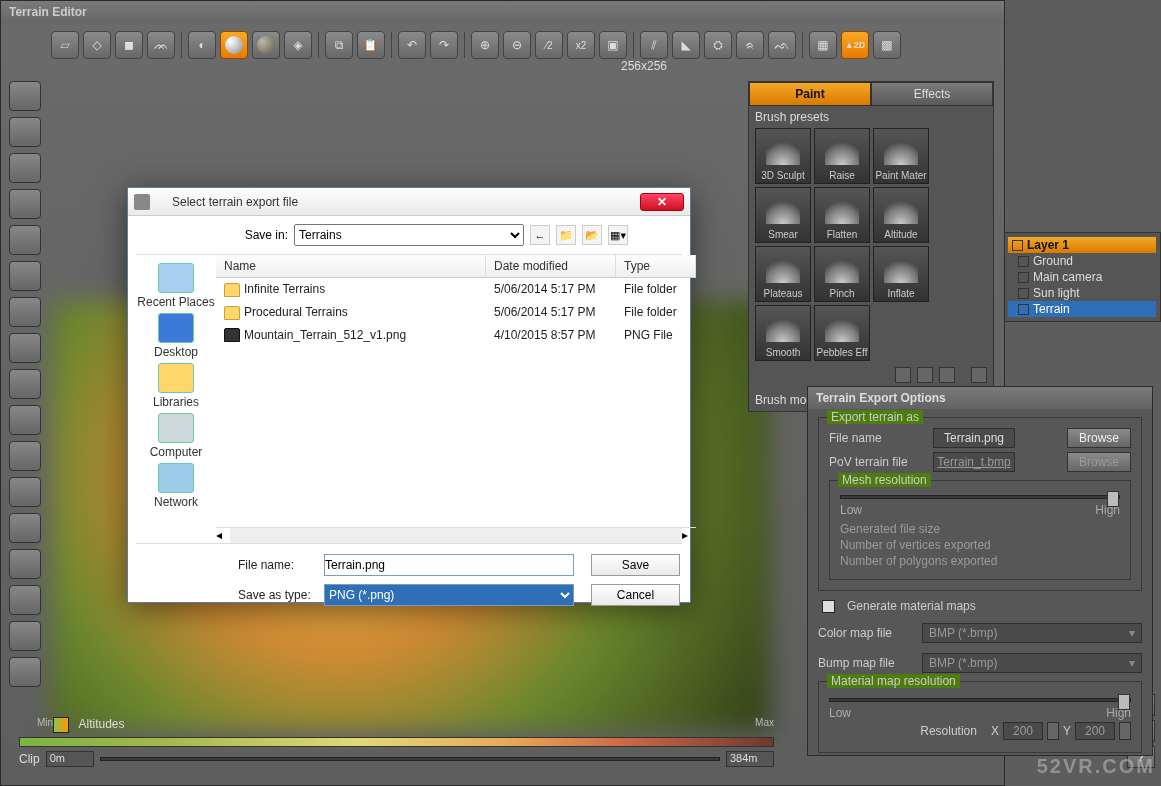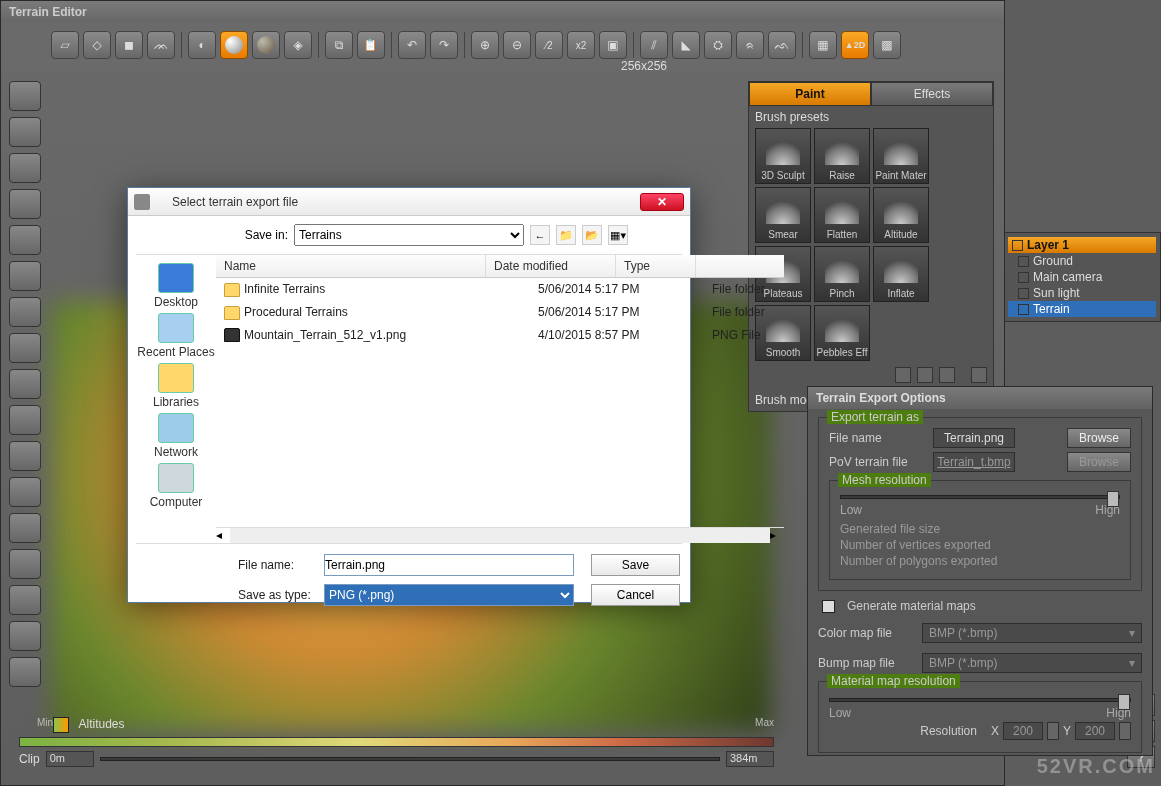--- a/index.html
+++ b/index.html
@@ -48,21 +48,21 @@
 .fd-savein select { width:230px; height:22px; }
 .fd-nav-btn{width:20px;height:20px;border:1px solid #ccc;background:#f4f4f4;display:inline-flex;align-items:center;justify-content:center;font-size:11px;cursor:pointer;}
 .fd-body { display:flex; height:290px; border-top:1px solid #ddd; border-bottom:1px solid #ddd; margin:0 8px; }
 .fd-places { width:90px; display:flex; flex-direction:column; align-items:center; gap:2px; padding-top:6px; }
 .fd-place { width:80px; text-align:center; font-size:11px; color:#333; }
 .fd-place .ic { width:36px; height:30px; margin:2px auto; background:#a7d0f0; border:1px solid #6ca; border-radius:3px; }
 .fd-list { flex:1; display:flex; flex-direction:column; }
 .fd-cols { display:flex; background:linear-gradient(#fdfdfd,#efefef); border-bottom:1px solid #ccc; }
 .fd-col { padding:4px 8px; color:#333; border-right:1px solid #ddd; }
 .fd-rows { flex:1; overflow:auto; }
-.fd-row { display:flex; padding:2px 0;gap:44px; }
+.fd-row { display:flex; padding:2px 0; }
 .fd-cell { padding:2px 8px; color:#222; }
 .c-name{width:270px;} .c-date{width:130px;} .c-type{width:80px;}
 .fd-row .ic{display:inline-block;width:16px;height:14px;background:#ffd76a;border:1px solid #caa03a;border-radius:2px 2px 0 0;margin-right:4px;vertical-align:middle;}
 .fd-row .ic.png{background:#333;border-color:#111;}
 .fd-bottom { padding:6px 10px; }
 .fd-line { display:flex; align-items:center; gap:10px; padding:4px 0; }
 .fd-line label { width:76px; text-align:left; color:#222; margin-left:100px; }
 .fd-line .inpwrap { width:250px; }
 .fd-line input,.fd-line select{ width:100%; height:22px; border:1px solid #7a9ac0; }
 .fd-line select.hl{ background:#2f6fb8;color:#fff; }
@@ -254,25 +254,25 @@
   <div class="fd-savein">
     <label style="width:60px;text-align:right;">Save in:</label>
     <select><option>Terrains</option></select>
     <span class="fd-nav-btn">←</span>
     <span class="fd-nav-btn">📁</span>
     <span class="fd-nav-btn">📂</span>
     <span class="fd-nav-btn">▦▾</span>
   </div>
   <div class="fd-body">
     <div class="fd-places">
+      <div class="fd-place"><div class="ic"></div><span>Recent Places</span></div>
       <div class="fd-place"><div class="ic" style="background:#3a7bd8"></div><span>Desktop</span></div>
-      <div class="fd-place"><div class="ic"></div><span>Recent Places</span></div>
       <div class="fd-place"><div class="ic" style="background:#ffd76a"></div><span>Libraries</span></div>
+      <div class="fd-place"><div class="ic" style="background:#cfd8dc"></div><span>Computer</span></div>
       <div class="fd-place"><div class="ic" style="background:#9ccce8"></div><span>Network</span></div>
-      <div class="fd-place"><div class="ic" style="background:#cfd8dc"></div><span>Computer</span></div>
     </div>
     <div class="fd-list">
       <div class="fd-cols">
         <div class="fd-col c-name">Name</div>
         <div class="fd-col c-date">Date modified</div>
         <div class="fd-col c-type">Type</div>
       </div>
       <div class="fd-rows" id="fd-rows">
           <div class="fd-row">
             <div class="fd-cell c-name"><span class="ic "></span>Infinite Terrains</div>

